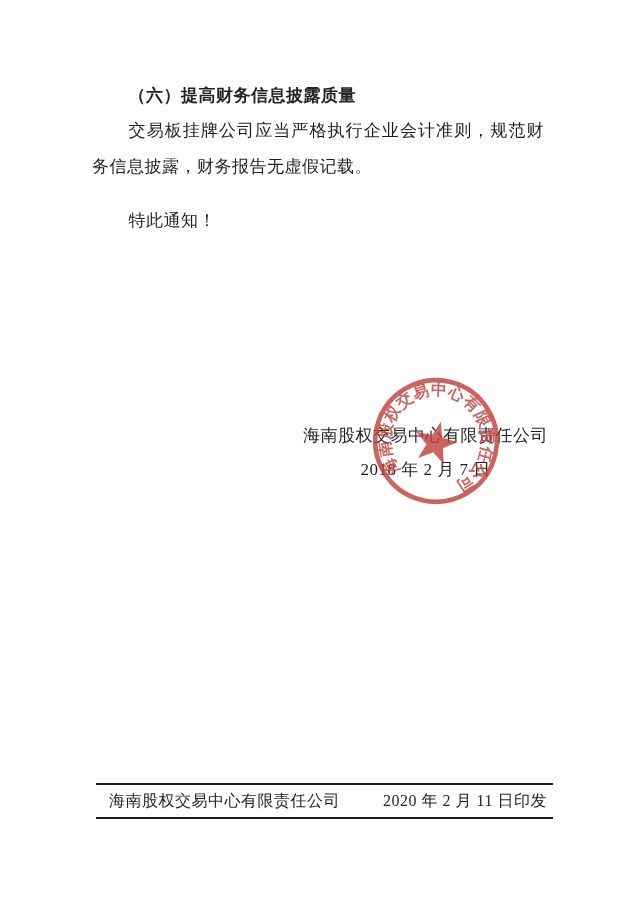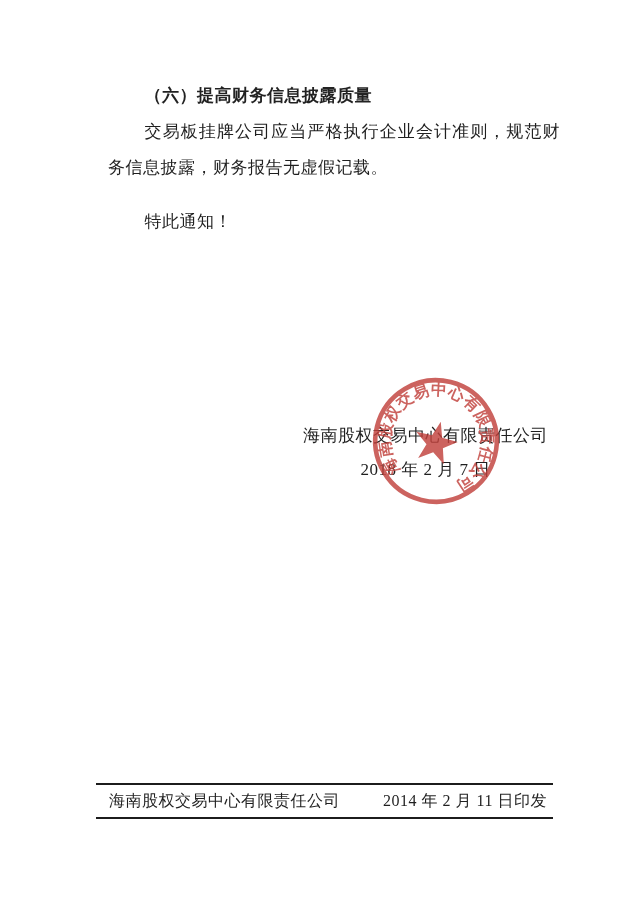--- a/index.html
+++ b/index.html
@@ -10,37 +10,38 @@
     color: #1f1f1f;
     position: relative;
     overflow: hidden;
   }
   .page {
     position: absolute; inset: 0;
     background: #ffffff;
   }
   .content {
     position: absolute;
-    left: 108px; top: 78px; width: 452px;
+    left: 92px; top: 78px; width: 452px;
     font-size: 17px; line-height: 36px;
     letter-spacing: 0.5px;
   }
   .content h3 {
     margin: 0; padding: 0;
     font-size: 17px; line-height: 36px;
     font-weight: bold;
     font-family: "Liberation Sans", "DejaVu Sans", sans-serif;
     text-indent: 2.15em;
     color: #222222;
   }
   .content p {
     margin: 0; padding: 0;
     text-indent: 2.15em;
     text-align: justify;
     text-align-last: left;
+    font-family: Liberation Mono, monospace;
   }
   .notice {
     margin-top: 18px !important;
     text-align: right;
   }
   .signature {
     position: absolute;
     top: 419px; right: 94px;
     text-align: center;
     font-size: 17px; line-height: 34px;
@@ -96,18 +97,18 @@
     <path id="sealArc" d="M 59.8 157.3 A 70 70 0 1 1 140.2 157.3" fill="none"></path>
     <text font-size="24" font-weight="bold" fill="#c1413c" font-family="Liberation Serif, DejaVu Serif, serif">
       <textPath href="#sealArc" startOffset="2" textLength="348" lengthAdjust="spacing">海南股权交易中心有限责任公司</textPath>
     </text>
   </svg>
 
   <div class="footer">
     <div class="rule"></div>
     <div class="footer-row">
       <span>海南股权交易中心有限责任公司</span>
-      <span>2014 年 2 月 11 日印发</span>
+      <span>2020 年 2 月 11 日印发</span>
     </div>
     <div class="rule"></div>
   </div>
 
 </div>
 
 </body></html>

